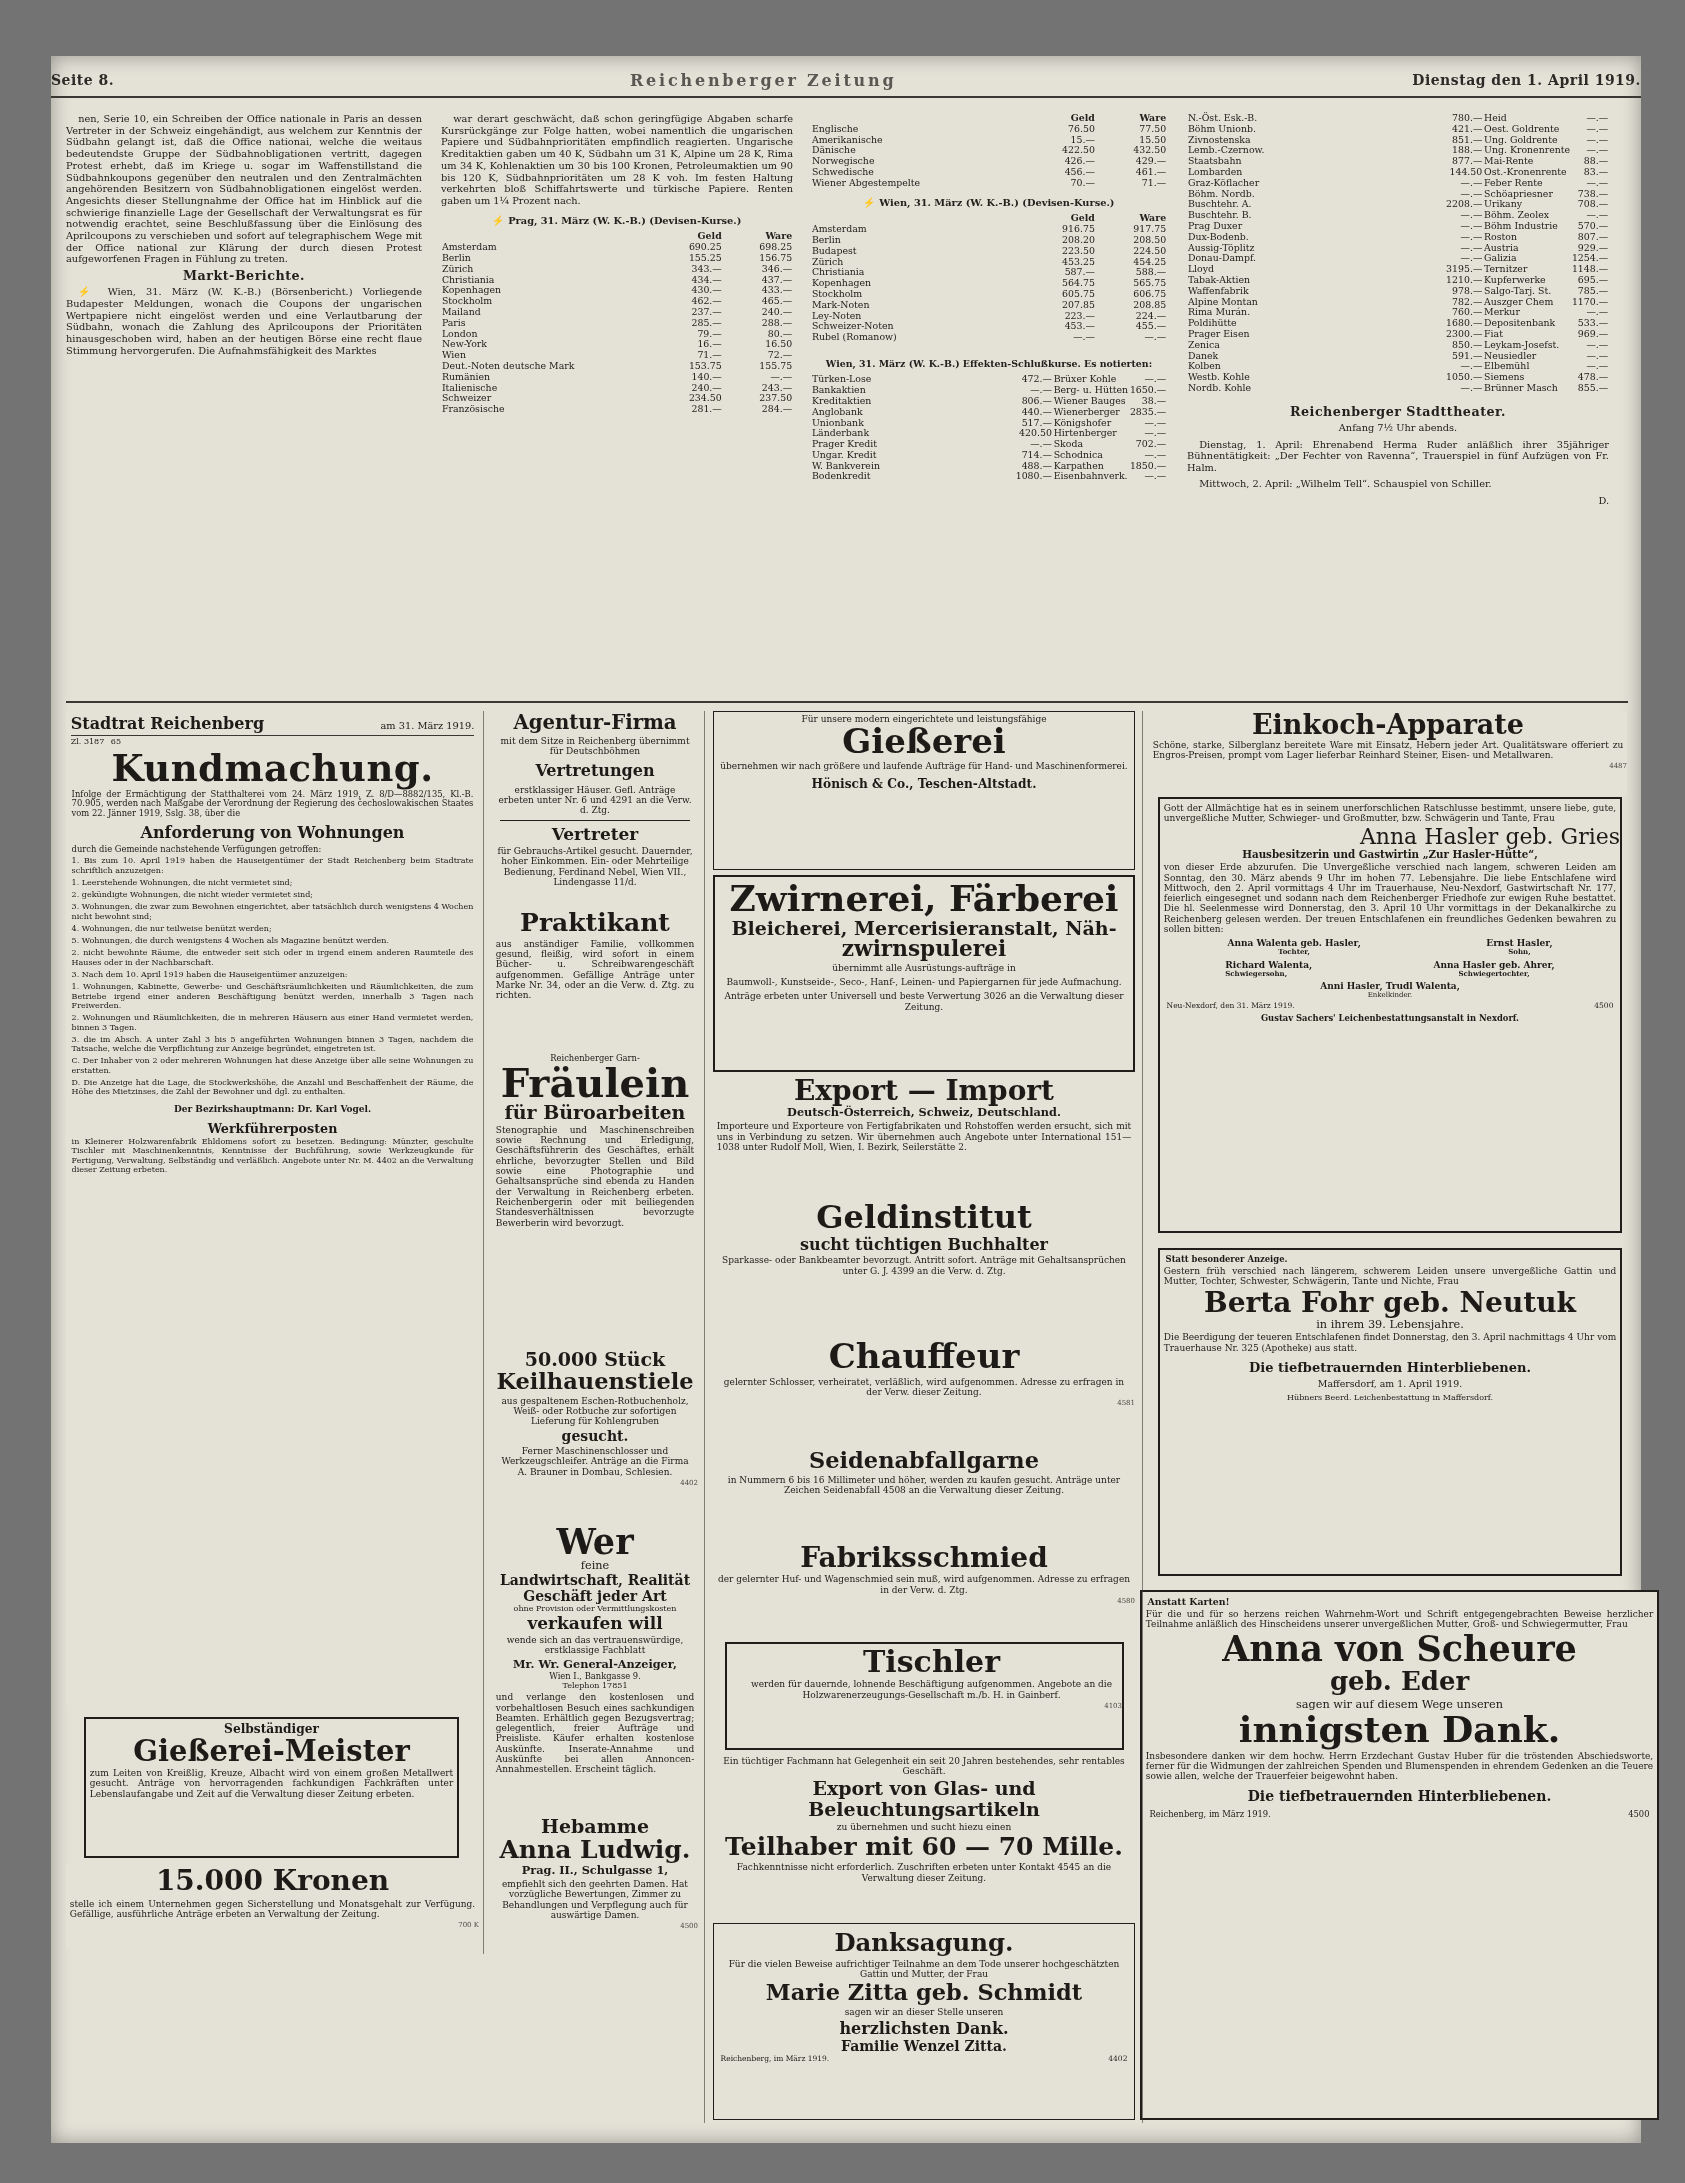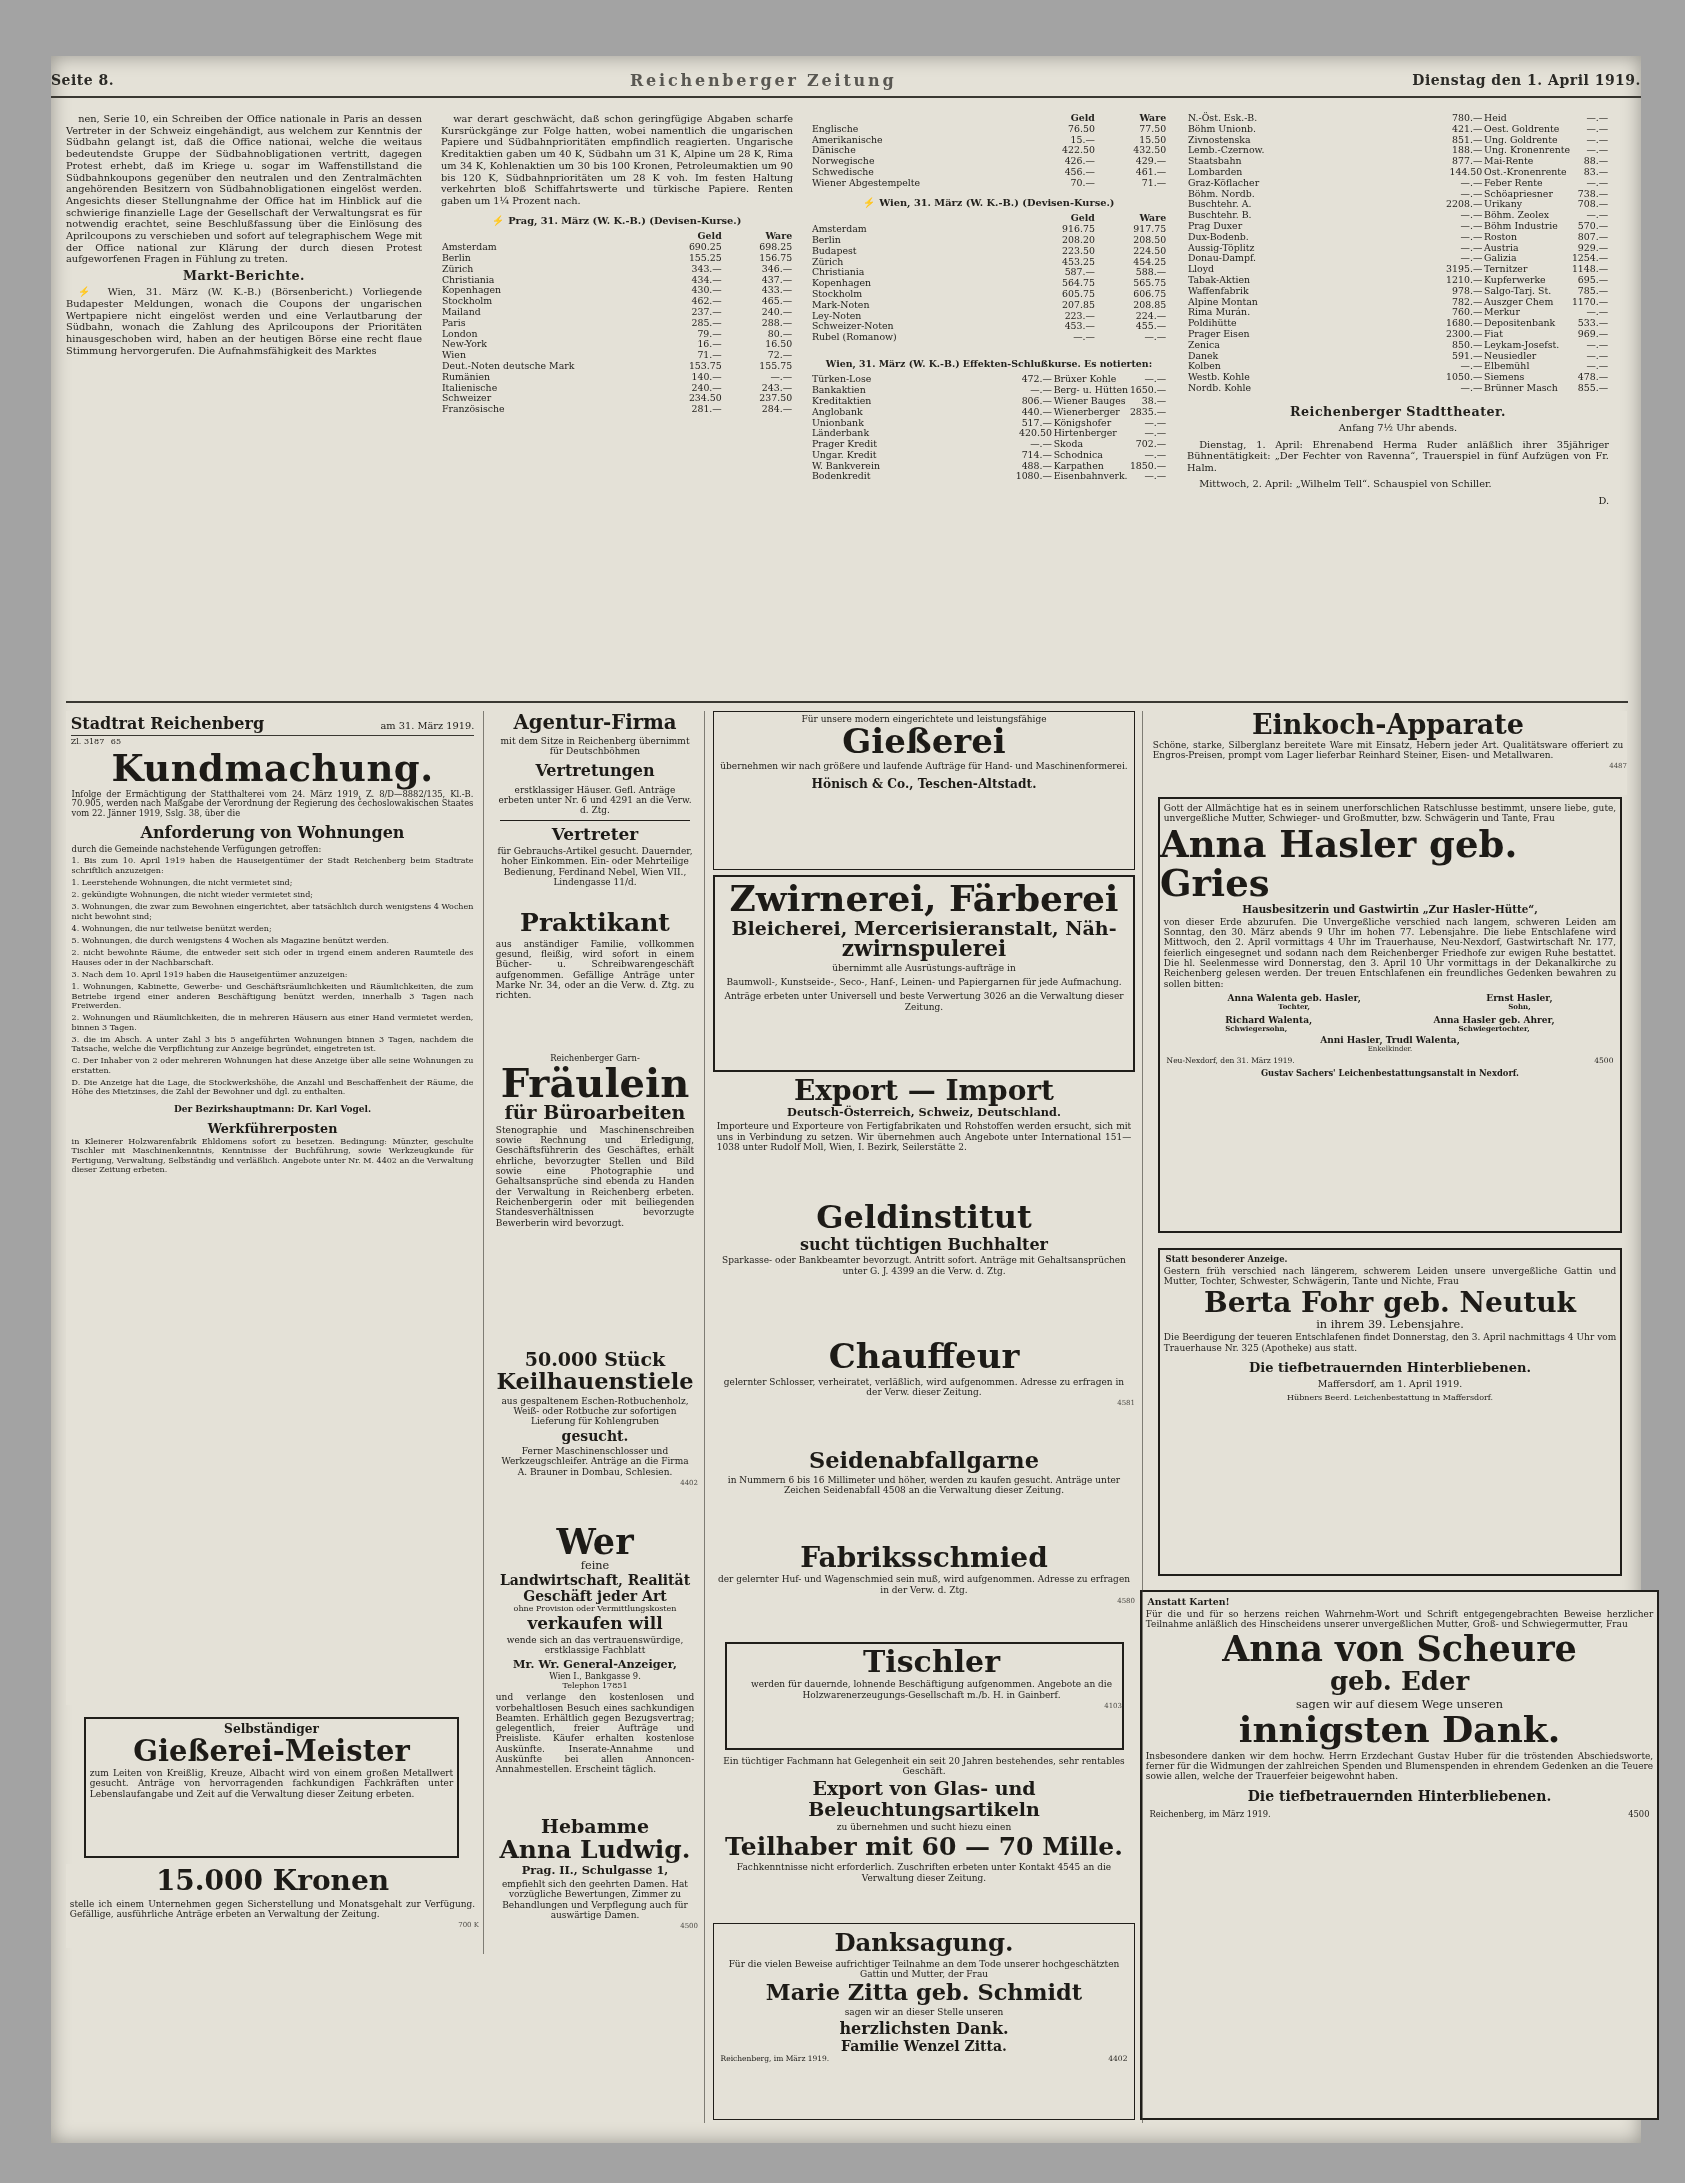--- a/index.html
+++ b/index.html
@@ -1,20 +1,20 @@
 <!DOCTYPE html>
 <html style="font-size:7.5px"><head>
 <meta charset="utf-8">
 <style>
   html,body{margin:0;padding:0;background:#8a8a86;}
   body{font-family:"Liberation Serif", serif;}
   #page{
     position:relative;
     width:1686px;height:2183px;
-    background:#a3a3a3;
+    background:#737373;
     overflow:hidden;
   }
   #paper{
     position:absolute;
     left:51px;top:56px;width:1590px;height:2087px;
     background:#e4e1d7;
     box-shadow:0 0 19px rgba(0,0,0,.35) inset;
   }
   .masthead{
     position:absolute;left:51px;top:66px;width:1590px;height:28px;
@@ -701,21 +701,21 @@
   </div>
 
   <div class="ad plain" style="left:1149px;top:711px;width:478px;height:84px;">
     <div style="text-align:center;font-size:27px;font-weight:bold;line-height:1;">Einkoch-Apparate</div>
     <div class="body xsm just">Schöne, starke, Silberglanz bereitete Ware mit Einsatz, Hebern jeder Art. Qualitätsware offeriert zu Engros-Preisen, prompt vom Lager lieferbar Reinhard Steiner, Eisen- und Metallwaren.</div>
     <span class="num">4487</span>
   </div>
 
   <div class="ad heavy" style="left:1158px;top:797px;width:464px;height:436px;">
     <div class="body xsm just" style="padding-top:3.8px;">Gott der Allmächtige hat es in seinem unerforschlichen Ratschlusse bestimmt, unsere liebe, gute, unvergeßliche Mutter, Schwieger- und Großmutter, bzw. Schwägerin und Tante, Frau</div>
-    <div style="text-align:left;font-size:37px;font-weight:bold;line-height:1.05;">Anna Hasler geb. Gries</div>
+    <div style="text-align:right;font-size:22px;font-weight:normal;line-height:1.05;">Anna Hasler geb. Gries</div>
     <div style="text-align:center;font-size:10.3px;font-weight:bold;">Hausbesitzerin und Gastwirtin „Zur Hasler-Hütte“,</div>
     <div class="body xsm just">von dieser Erde abzurufen. Die Unvergeßliche verschied nach langem, schweren Leiden am Sonntag, den 30. März abends 9 Uhr im hohen 77. Lebensjahre. Die liebe Entschlafene wird Mittwoch, den 2. April vormittags 4 Uhr im Trauerhause, Neu-Nexdorf, Gastwirtschaft Nr. 177, feierlich eingesegnet und sodann nach dem Reichenberger Friedhofe zur ewigen Ruhe bestattet. Die hl. Seelenmesse wird Donnerstag, den 3. April 10 Uhr vormittags in der Dekanalkirche zu Reichenberg gelesen werden. Der treuen Entschlafenen ein freundliches Gedenken bewahren zu sollen bitten:</div>
     <div style="display:flex;justify-content:space-around;font-size:9px;font-weight:bold;padding:1.9px 4.7px;">
       <div style="text-align:center;">
         <div>Anna Walenta geb. Hasler,</div>
         <div class="xsm">Tochter,</div>
       </div>
       <div style="text-align:center;">
         <div>Ernst Hasler,</div>
         <div class="xsm">Sohn,</div>

